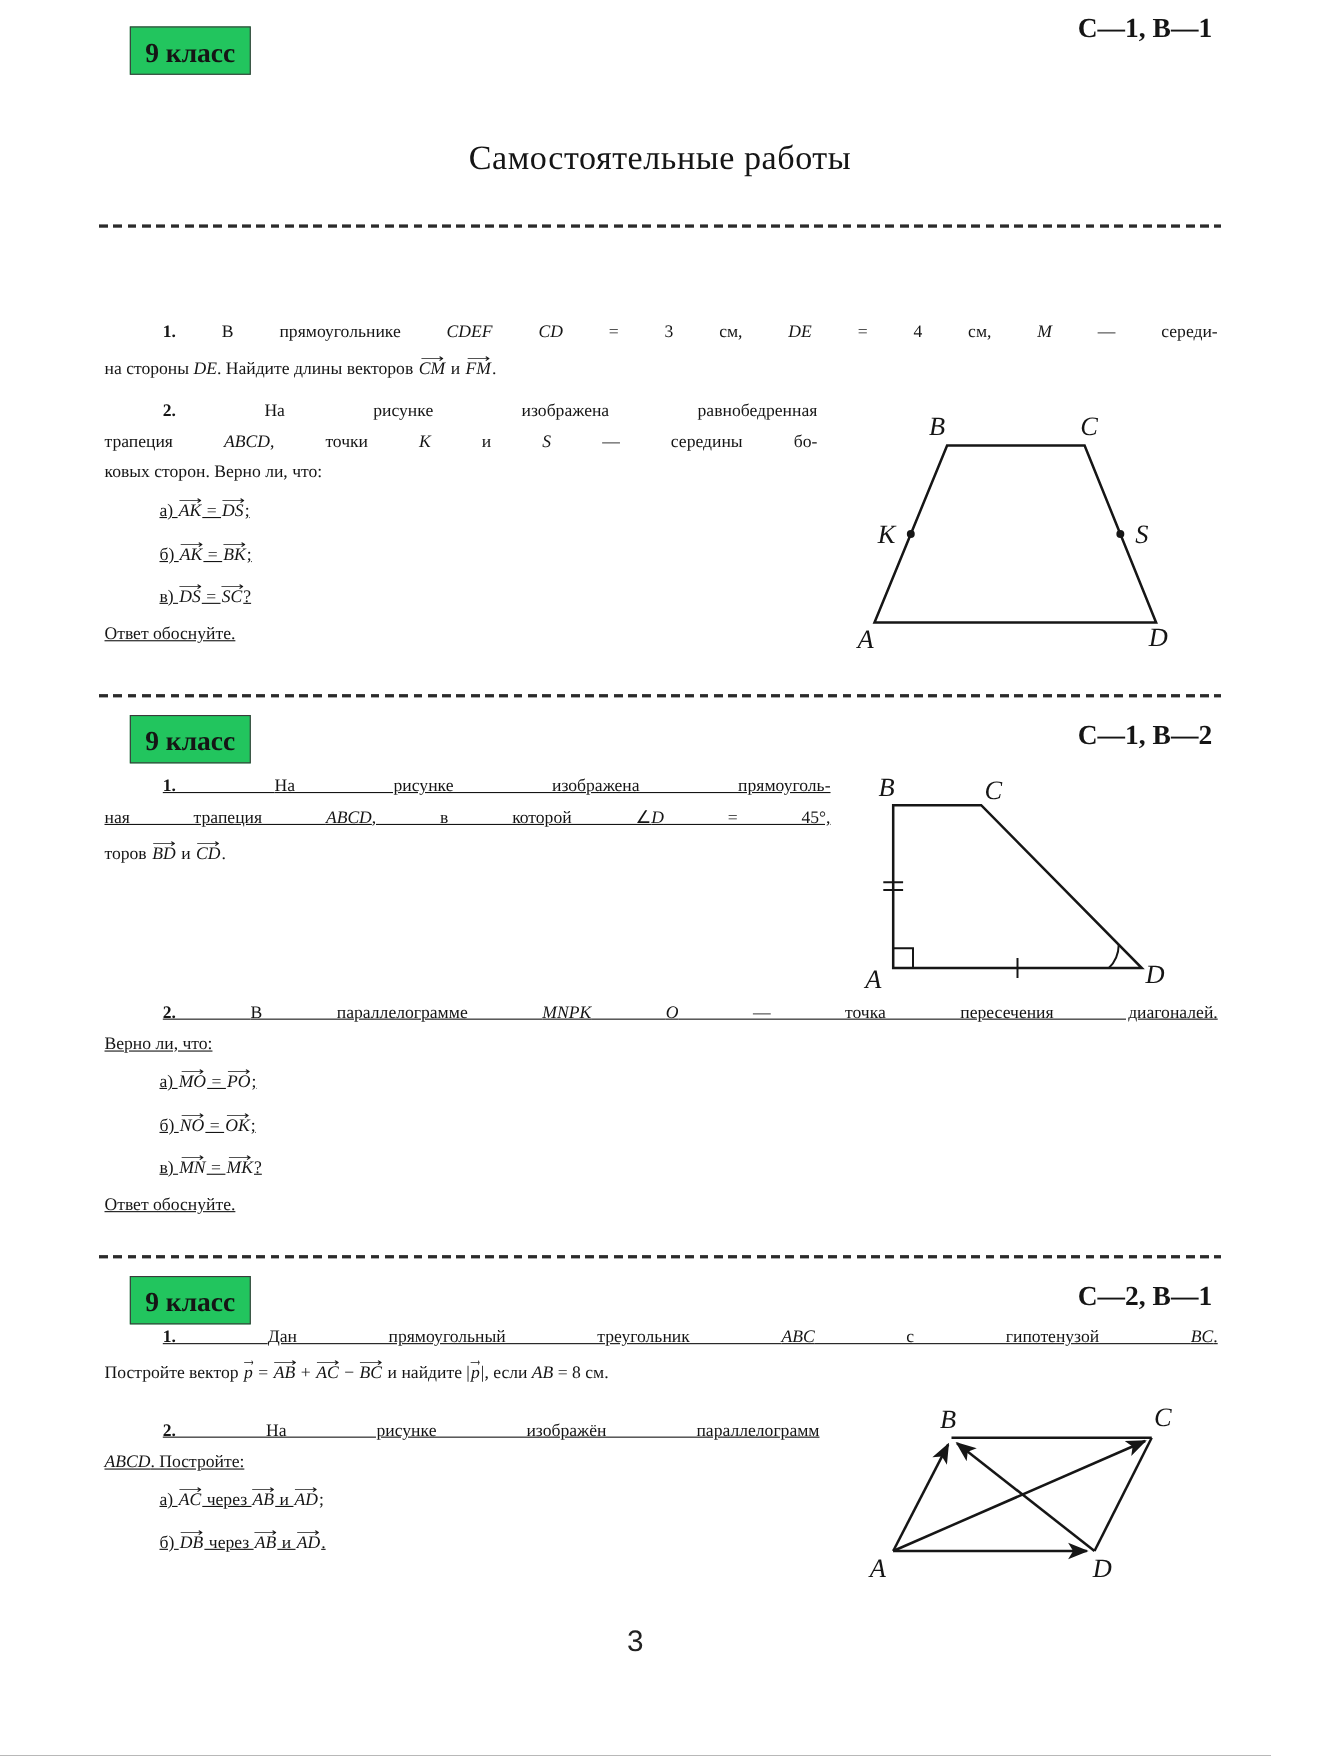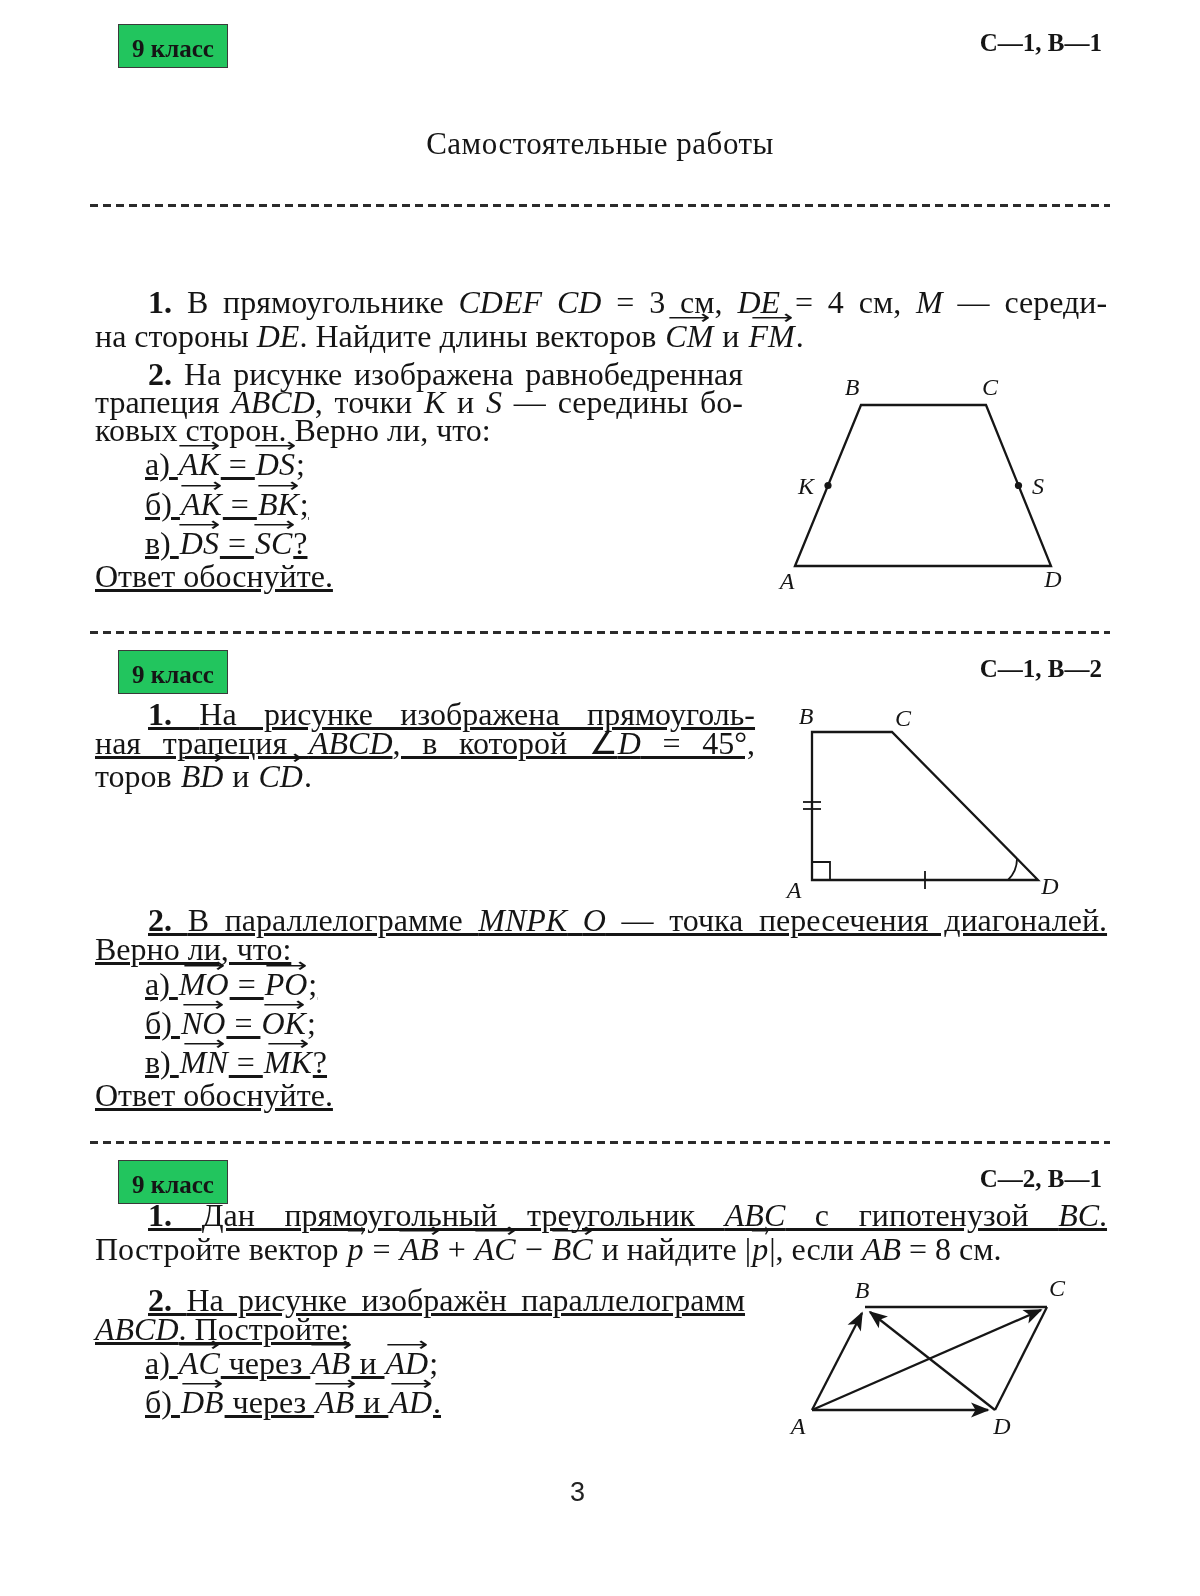--- a/index.html
+++ b/index.html
@@ -15,21 +15,21 @@
     position:absolute; left:90px; width:1020px; height:3px;
     background:repeating-linear-gradient(90deg,#2b2b2b 0 8px, transparent 8px 13px);
   }
   .sep1 { top:204px; } .sep2 { top:631px; } .sep3 { top:1141px; }
   .hdr { position:absolute; left:90px; width:1020px; height:44px; }
   .klass-box {
     position:absolute; left:28px; top:0; border:1.6px solid #3a3a3a;
     padding:10px 13px 4px 13px; font-weight:bold; font-size:25px; background:#22c55e;
   }
   .code { position:absolute; right:8px; top:5px; font-weight:bold; font-size:25px; }
-  .para { position:absolute; font-size:32px; }
+  .para { position:absolute; font-size:16px; }
   .line { display:block; }
   .lh29 { line-height:29px;text-decoration:underline; } .lh34 { line-height:34px; } .lh28 { line-height:28px; }
   .lh37 { line-height:37px; } .lh38 { line-height:38px; } .lh39 { line-height:39px; }
   .lh40 { line-height:40px; } .lh41 { line-height:41px; }
   .jl { text-align:justify; text-align-last:justify; }
   .ind { text-indent:53px; }
   .item { padding-left:50px;text-decoration:underline; }
   .b { font-weight:bold; }
   .i { font-style:italic; }
   .v {
@@ -56,21 +56,21 @@
 <body>
 
 <div class="page">
 
   <div class="title">Самостоятельные работы</div>
 
   <div class="sep sep1"></div>
 
   <div class="hdr">
     <span class="klass-box" style="top:24px">9 класс</span>
-    <span class="code" style="top:29px">С—1, В—1</span>
+    <span class="code" style="top:13px">С—1, В—1</span>
   </div>
 
   <div class="para" style="top:285px; left:95px; width:1012px;">
     <div class="line lh34 jl ind"><span class="b">1. </span><span>В прямоугольнике </span><span class="i">CDEF CD</span><span> = 3 см, </span><span class="i">DE</span><span> = 4 см, </span><span class="i">M</span><span> — середи-</span></div>
     <div class="line lh34"><span>на стороны </span><span class="i">DE</span><span>. Найдите длины векторов </span><span class="v">CM</span><span> и </span><span class="v">FM</span><span>.</span></div>
   </div>
 
   <div class="para" style="top:360px; left:95px; width:648px;">
     <div class="line lh28 jl ind"><span class="b">2. </span><span>На рисунке изображена равнобедренная</span></div>
     <div class="line lh28 jl"><span>трапеция </span><span class="i">ABCD</span><span>, точки </span><span class="i">K</span><span> и </span><span class="i">S</span><span> — середины бо-</span></div>

